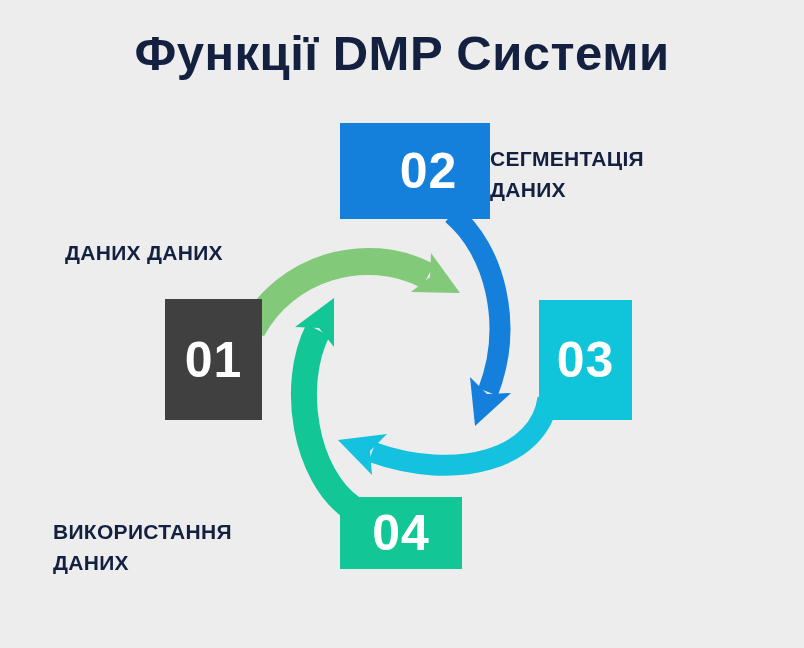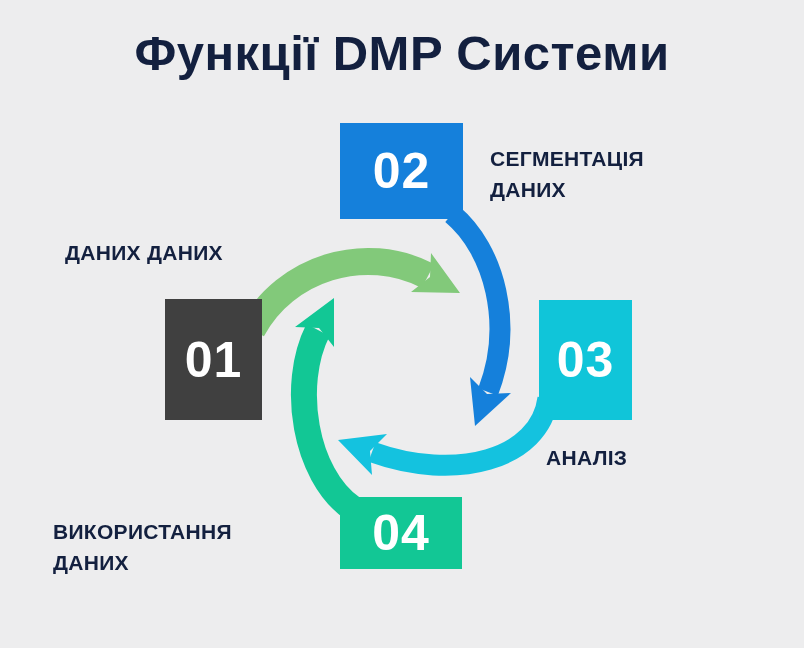--- a/index.html
+++ b/index.html
@@ -37,21 +37,21 @@
     align-items: center;
     justify-content: center;
     z-index: 2;
   }
   .num-box .num {
     font-size: 50px;
     font-weight: 800;
     letter-spacing: 1px;
   }
   .box-01 { left: 165px; top: 299px; width: 97px;  height: 121px; }
-  .box-02 { left: 340px; top: 123px; width: 123px; height: 96px;  }
+  .box-02 { left: 340px; top: 123px; width: 123px; height: 96px; padding-left: 27px;  }
   .box-03 { left: 539px; top: 300px; width: 93px;  height: 120px; }
   .box-04 { left: 340px; top: 497px; width: 122px; height: 72px; }
   .step-label {
     position: absolute;
     font-size: 21px;
     line-height: 31px;
     font-weight: 700;
     letter-spacing: 0.3px;
     z-index: 3;
     white-space: nowrap;
@@ -103,21 +103,20 @@
   <div class="step-label label-01" style="color: rgb(19, 32, 63);">
     <span>ДАНИХ ДАНИХ</span>
   </div>
 
   <div class="step-label label-02" style="color: rgb(19, 32, 63);">
     <span>СЕГМЕНТАЦІЯ</span>
     <span>ДАНИХ</span>
   </div>
 
   <div class="step-label label-03" style="color: rgb(19, 32, 63);">
-    <span>АНАЛІЗ</span>
   </div>
 
   <div class="step-label label-04" style="color: rgb(19, 32, 63);">
     <span>ВИКОРИСТАННЯ</span>
     <span>ДАНИХ</span>
   </div>
 
 </div>
 
 </body></html>

